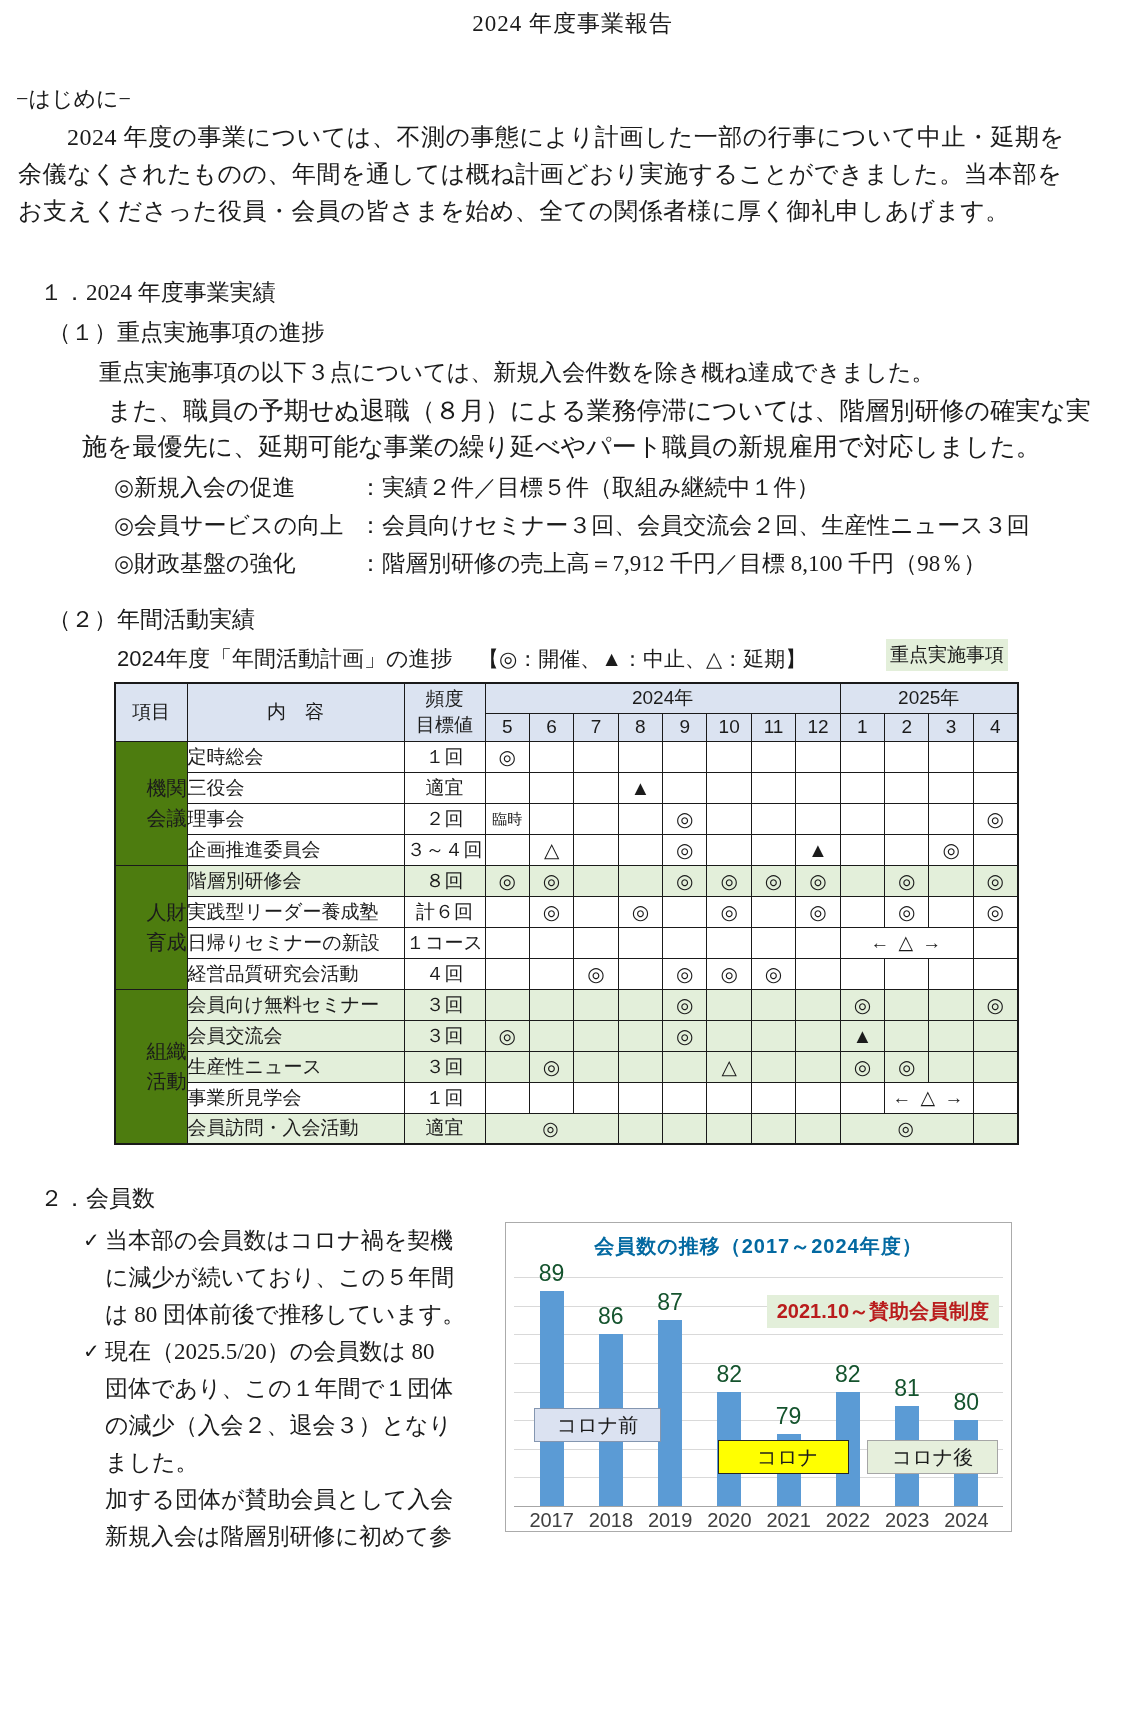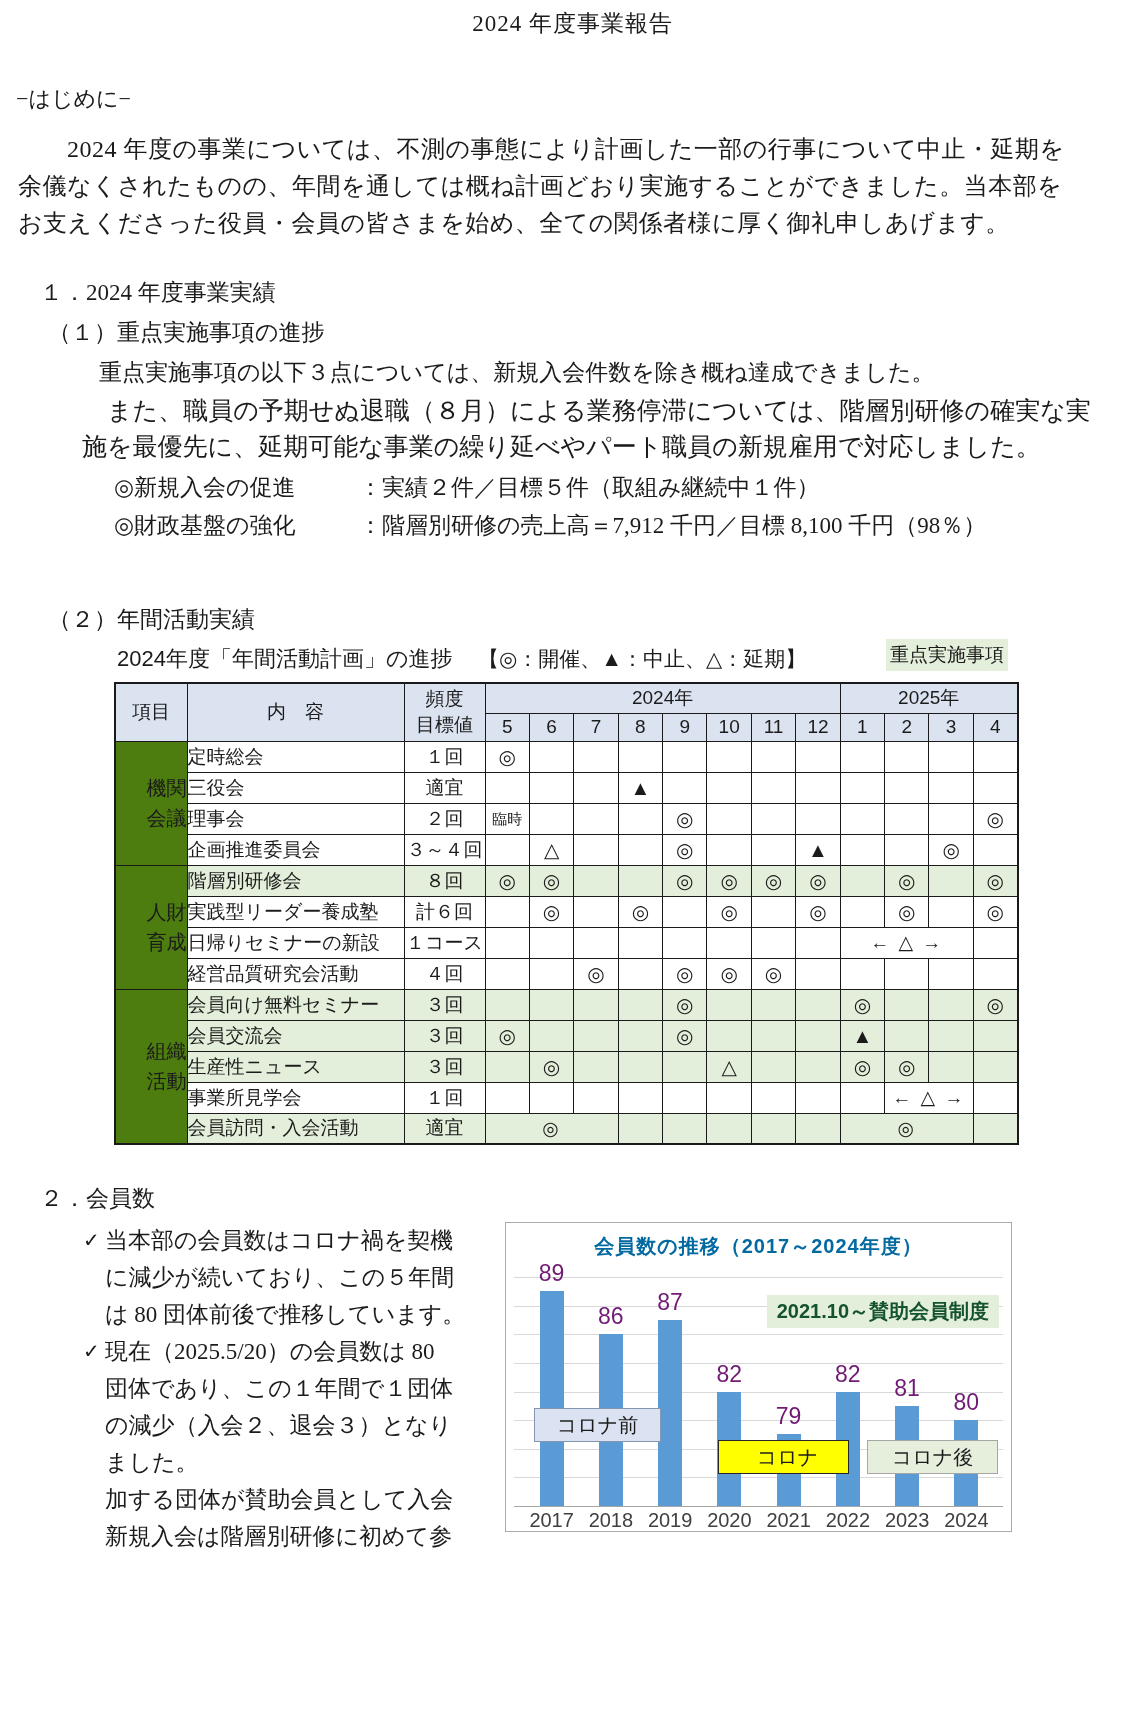--- a/index.html
+++ b/index.html
@@ -1,21 +1,21 @@
 <!DOCTYPE html>
 <html><head>
 <meta charset="utf-8">
 <style>
   html,body{margin:0;padding:0;background:#fff;}
   .page{position:relative;width:1145px;height:1736px;background:#fff;color:#1b1b1b;
         font-family:"Liberation Serif","DejaVu Serif",serif;overflow:hidden;}
   .abs{position:absolute;}
   #docTitle{top:8px;left:0;width:100%;text-align:center;font-size:23px;letter-spacing:1px;}
   #introHeading{top:84px;left:16px;font-size:22px;}
-  #introLines{top:131px;left:18px;}
+  #introLines{top:119px;left:18px;}
   #introLines .tline{font-size:24px;line-height:37px;white-space:nowrap;letter-spacing:0.5px;}
   #sec1Heading{top:277px;left:40px;font-size:23px;}
   #sub1Heading{top:317px;left:48px;font-size:23px;}
   #sub1Para1{top:357px;left:99px;font-size:23px;white-space:nowrap;}
   #sub1Para2{top:393px;left:82px;}
   #sub1Para2 .tline{font-size:25px;line-height:36px;white-space:nowrap;}
   #bulletList{top:469px;left:114px;}
   .bullet-row{display:flex;font-size:23px;line-height:38px;white-space:nowrap;}
   .b-label{display:inline-block;min-width:245px;}
   #sub2Heading{top:604px;left:48px;font-size:23px;}
@@ -47,25 +47,25 @@
   #sec2Heading{top:1183px;left:40px;font-size:23px;}
   #memberList{top:1222px;left:83px;}
   .m-line{display:flex;font-size:23px;line-height:37px;white-space:nowrap;}
   .m-check{display:inline-block;width:22px;font-size:20px;}
   
   .chart{position:absolute;left:505px;top:1222px;width:505px;height:308px;border:1px solid #ababab;
         background:#fff;font-family:"Liberation Sans","DejaVu Sans",sans-serif;}
   .c-title{position:absolute;top:10px;left:0;width:100%;text-align:center;font-size:20px;
         font-weight:bold;color:#0369a1;letter-spacing:1px;z-index:2;}
   .c-annot{position:absolute;top:72px;right:12px;background:#e3efda;font-size:20px;font-weight:bold;
-        color:#14532d;padding:3px 10px;z-index:3;white-space:nowrap;}
+        color:#b91c1c;padding:3px 10px;z-index:3;white-space:nowrap;}
   .gridline{position:absolute;left:8px;right:8px;height:1px;background:#d9d9d9;z-index:0;}
   .axisline{position:absolute;left:8px;right:8px;height:1px;background:#a6a6a6;z-index:1;}
   .bar{position:absolute;width:24px;z-index:1;}
-  .val-label{position:absolute;width:62px;text-align:center;font-size:23px;color:#701a75;z-index:2;}
+  .val-label{position:absolute;width:62px;text-align:center;font-size:23px;color:#14532d;z-index:2;}
   .year-label{position:absolute;width:60px;text-align:center;font-size:20px;color:#404040;top:286px;z-index:2;}
   .period-box{position:absolute;height:34px;display:flex;align-items:center;justify-content:center;
         font-size:20px;z-index:3;box-sizing:border-box;white-space:nowrap;}
 </style>
 </head>
 <body>
 
 <div class="page">
   <div class="abs" id="docTitle">2024 年度事業報告</div>
   <div class="abs" id="introHeading">−はじめに−</div>
@@ -79,20 +79,24 @@
   <div class="abs" id="sub1Heading">（１）重点実施事項の進捗</div>
   <div class="abs" id="sub1Para1">重点実施事項の以下３点については、新規入会件数を除き概ね達成できました。</div>
   <div class="abs" id="sub1Para2">
       <div class="tline">　また、職員の予期せぬ退職（８月）による業務停滞については、階層別研修の確実な実</div>
       <div class="tline">施を最優先に、延期可能な事業の繰り延べやパート職員の新規雇用で対応しました。</div>
     </div>
   <div class="abs" id="bulletList">
       <div class="bullet-row">
         <span class="b-label">◎新規入会の促進</span>
         <span class="b-text">：実績２件／目標５件（取組み継続中１件）</span>
+      </div>
+      <div class="bullet-row">
+        <span class="b-label">◎会員サービスの向上</span>
+        <span class="b-text">：会員向けセミナー３回、会員交流会２回、生産性ニュース３回</span>
       </div>
       <div class="bullet-row">
         <span class="b-label">◎財政基盤の強化</span>
         <span class="b-text">：階層別研修の売上高＝7,912 千円／目標 8,100 千円（98％）</span>
       </div>
     </div>
 
   <div class="abs" id="sub2Heading">（２）年間活動実績</div>
   <div class="abs sansfont" id="tblCaption">2024年度「年間活動計画」の進捗</div>
   <div class="abs sansfont" id="tblLegend">【◎：開催、▲：中止、△：延期】</div>

